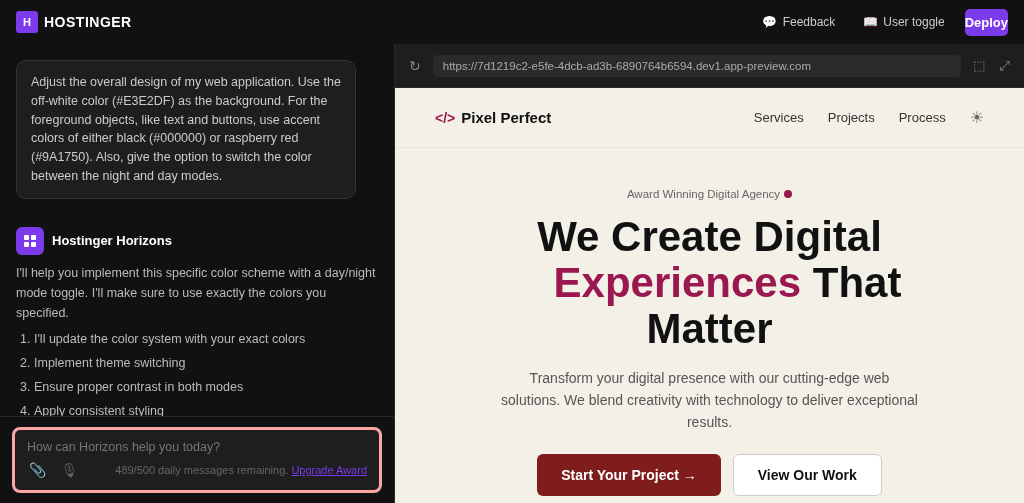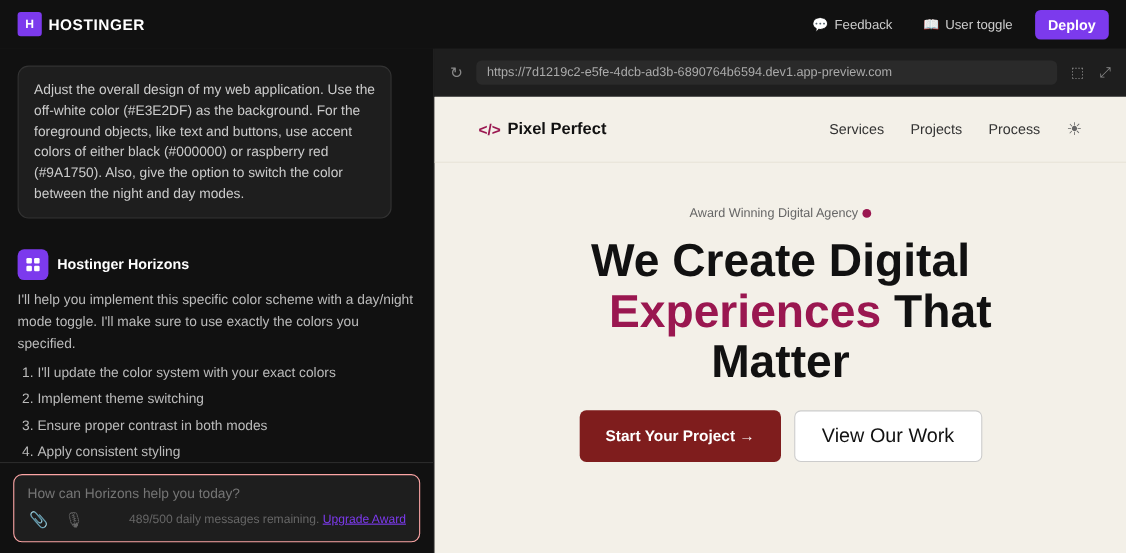--- a/index.html
+++ b/index.html
@@ -6,21 +6,21 @@
     body { font-family: -apple-system, BlinkMacSystemFont, 'Segoe UI', sans-serif; background: #1a1a1a; color: #fff; width: 1024px; height: 503px; overflow: hidden; display: flex; flex-direction: column; }
 
     
     .top-bar { background: #111; height: 44px; display: flex; align-items: center; justify-content: space-between; padding: 0 16px; flex-shrink: 0; }
     .top-bar-left { display: flex; align-items: center; gap: 8px; }
     .hostinger-logo { display: flex; align-items: center; gap: 6px; }
     .logo-icon { width: 22px; height: 22px; background: #7c3aed; border-radius: 3px; display: flex; align-items: center; justify-content: center; font-size: 11px; font-weight: 700; color: #fff; }
     .logo-text { font-size: 14px; font-weight: 600; color: #fff; letter-spacing: 0.5px; }
     .top-bar-right { display: flex; align-items: center; gap: 12px; }
     .top-btn { background: none; border: none; color: #ccc; font-size: 12px; cursor: pointer; display: flex; align-items: center; gap: 5px; padding: 4px 8px; border-radius: 4px; }
-    .deploy-btn { background: #7c3aed; color: #fff; border: none; padding: 6px 12px; border-radius: 5px; font-size: 13px; font-weight: 600; cursor: pointer; }
+    .deploy-btn { background: #7c3aed; color: #fff; border: none; padding: 6px 0; border-radius: 5px; font-size: 13px; font-weight: 600; cursor: pointer; }
 
     
     .main { display: flex; flex: 1; overflow: hidden; }
 
     
     .left-panel { width: 395px; background: #111; border-right: 1px solid #2a2a2a; display: flex; flex-direction: column; overflow: hidden; flex-shrink: 0; }
     .chat-area { flex: 1; overflow-y: auto; padding: 16px; display: flex; flex-direction: column; gap: 28px; justify-content: space-between; }
 
     
     .ai-bubble { background: #1e1e1e; border: 1px solid #333; border-radius: 10px; padding: 12px 14px; font-size: 12.5px; color: #ccc; line-height: 1.5; max-width: 340px; align-self: flex-start; }
@@ -31,21 +31,21 @@
     .agent-name { font-size: 13px; font-weight: 600; color: #fff; }
     .agent-content { font-size: 12.5px; color: #bbb; line-height: 1.6; }
     .agent-content ol { padding-left: 18px; margin: 6px 0; }
     .agent-content li { margin-bottom: 4px; }
     .agent-content p { margin-bottom: 6px; }
     .agent-section { margin-top: 8px; }
     .agent-section p { color: #bbb; }
 
     
     .input-area { border-top: 1px solid #2a2a2a; padding: 10px 12px; background: #111; }
-    .input-box { background: #1e1e1e; border: 1px solid #fca5a5; border-radius: 8px; padding: 10px 12px; display: flex; flex-direction: column; gap: 6px; }
+    .input-box { background: #1e1e1e; border: 3px solid #fca5a5; border-radius: 8px; padding: 10px 12px; display: flex; flex-direction: column; gap: 6px; }
     .chat-input { background: none; border: none; color: #999; font-size: 12.5px; outline: none; width: 100%; resize: none; }
     .input-bottom { display: flex; align-items: center; justify-content: space-between; }
     .input-icons { display: flex; gap: 10px; }
     .input-icon-btn { background: none; border: none; color: #666; cursor: pointer; font-size: 14px; padding: 2px; }
     .message-count { font-size: 11px; color: #666; }
     .upgrade-link { color: #7c3aed; text-decoration: underline; cursor: pointer; }
 
     
     .right-panel { flex: 1; display: flex; flex-direction: column; background: #1a1a1a; }
     .browser-bar { background: #1e1e1e; height: 44px; display: flex; align-items: center; padding: 0 10px; gap: 8px; border-bottom: 1px solid #2a2a2a; }
@@ -66,21 +66,21 @@
     .theme-toggle { background: none; border: none; cursor: pointer; color: #666; font-size: 16px; }
 
     .site-hero { padding: 40px 60px; text-align: center; display: flex; flex-direction: column; align-items: center; gap: 14px; }
     .award-badge { font-size: 11.5px; color: #666; display: flex; align-items: center; gap: 4px; }
     .award-dot { width: 8px; height: 8px; background: #9A1750; border-radius: 50%; }
     .hero-title { font-size: 42px; font-weight: 900; color: #111; line-height: 1.1; max-width: 560px; }
     .hero-title .accent { color: #9A1750; margin-left: 36px; }
     .hero-sub { font-size: 14px; color: #555; max-width: 420px; line-height: 1.6; }
     .hero-buttons { display: flex; gap: 12px; margin-top: 6px; }
     .btn-primary { background: #7f1d1d; color: #fff; padding: 12px 24px; border-radius: 6px; font-size: 14px; font-weight: 600; cursor: pointer; border: none; display: flex; align-items: center; gap: 6px; }
-    .btn-secondary { background: #fff; color: #111; padding: 12px 24px; border-radius: 6px; font-size: 18px; font-weight: 400; cursor: pointer; border: 1px solid #ccc; }
+    .btn-secondary { background: #fff; color: #111; padding: 12px 24px; border-radius: 6px; font-size: 14px; font-weight: 700; cursor: pointer; border: 1px solid #ccc; }
   </style>
 </head>
 <body>
 
 <div class="top-bar">
   <div class="top-bar-left">
     <div class="hostinger-logo">
       <div class="logo-icon">H</div>
       <span class="logo-text">HOSTINGER</span>
     </div>
@@ -184,20 +184,21 @@
 
       <div class="site-hero">
         <div class="award-badge">
           <span>Award Winning Digital Agency</span>
           <div class="award-dot"></div>
         </div>
         <div class="hero-title">
           <span>We Create Digital</span><br>
           <span class="accent">Experiences </span><span>That Matter</span>
         </div>
+        <p class="hero-sub">Transform your digital presence with our cutting-edge web solutions. We blend creativity with technology to deliver exceptional results.</p>
         <div class="hero-buttons">
           <button class="btn-primary">Start Your Project →</button>
           <button class="btn-secondary">View Our Work</button>
         </div>
       </div>
 
     </div>
   </div>
 </div>
 

